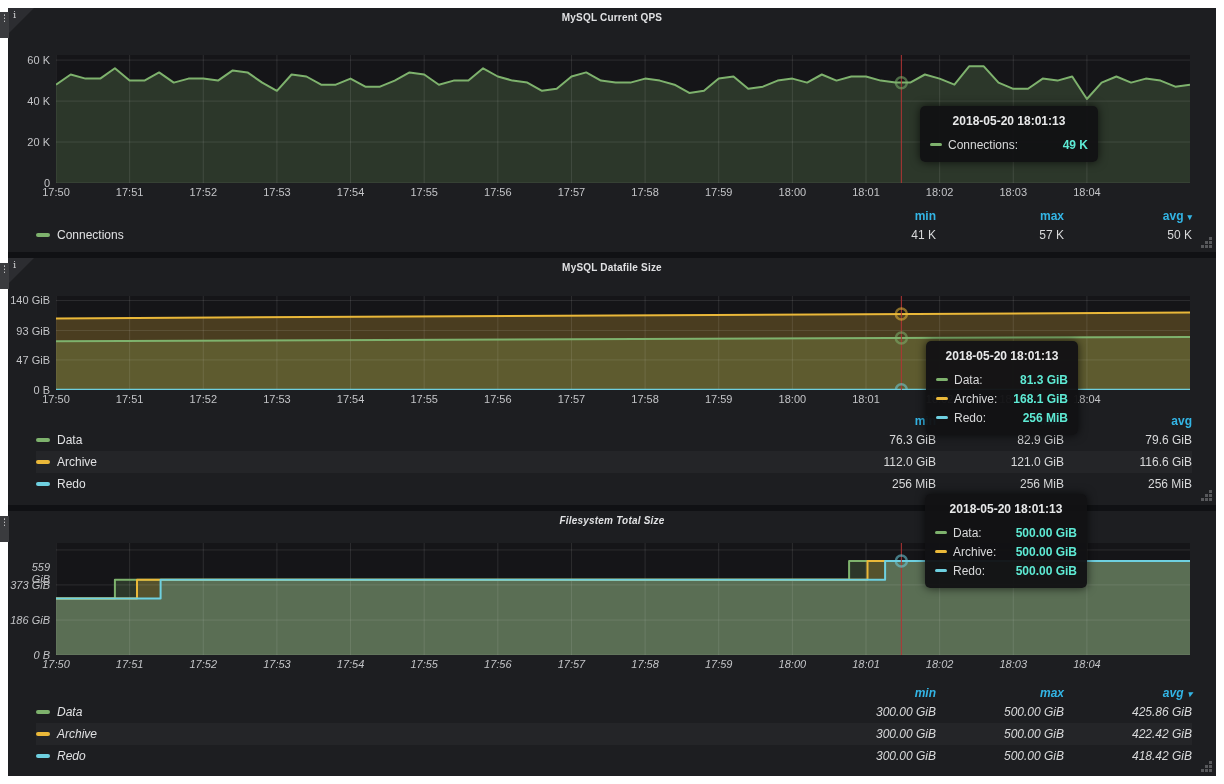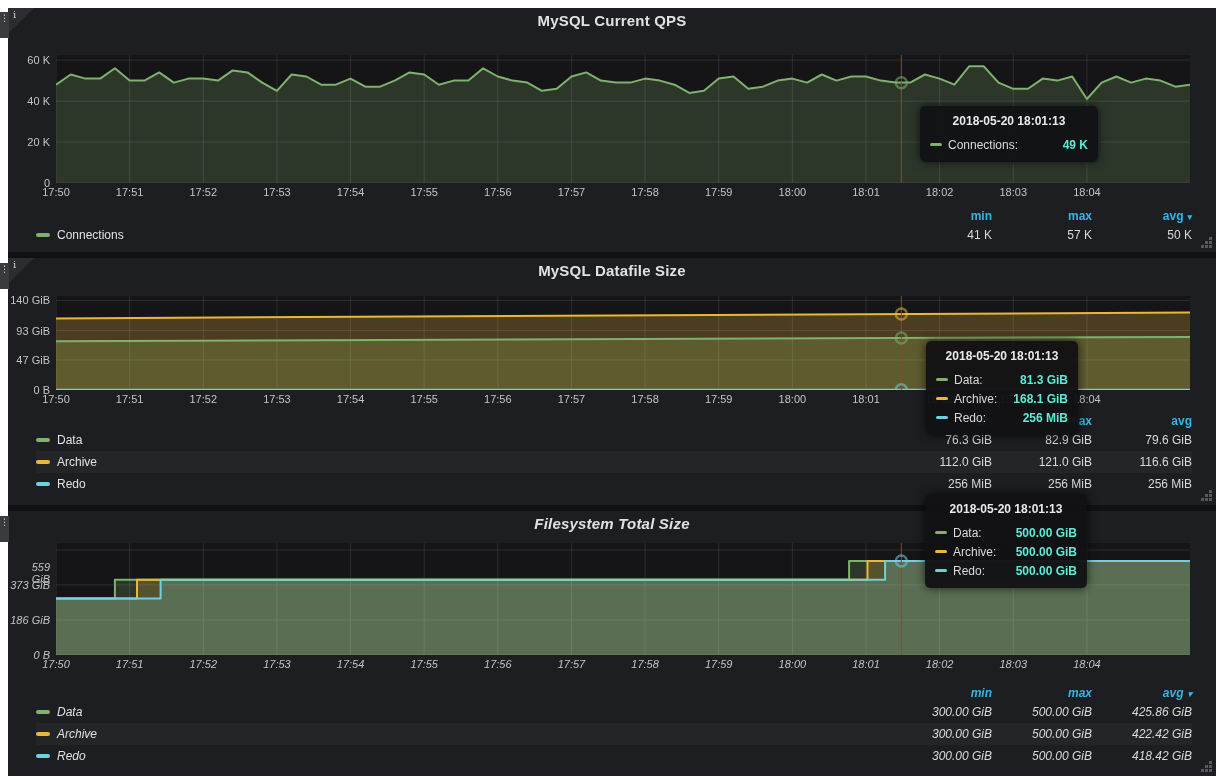--- a/index.html
+++ b/index.html
@@ -3,38 +3,38 @@
 <meta charset="utf-8">
 <style>
   * { margin:0; padding:0; box-sizing:border-box; font-family:"Liberation Sans", sans-serif; }
   html,body { width:1224px; height:784px; background:#ffffff; overflow:hidden; }
   body { position:relative; }
 
   .backdrop { position:absolute; left:8px; top:8px; width:1208px; height:768px; background:#101114; }
 
   .panel { position:absolute; left:8px; width:1208px; background:#1d1e21; overflow:visible; }
   .panel-title { position:absolute; left:0; right:0; top:4px; text-align:center;
-                 font-size:15px; font-weight:bold; color:#e0e1e3; letter-spacing:.2px; }
+                 font-size:10px; font-weight:bold; color:#e0e1e3; letter-spacing:.2px; }
 
   .corner-info { position:absolute; left:0; top:0; width:0; height:0;
                  border-top:26px solid #2c2d31; border-right:26px solid transparent; }
   .corner-info .i-glyph { position:absolute; left:5px; top:-25px; font-family:"DejaVu Serif", serif;
                  font-size:10px; color:#cfd0d2; }
 
   .drag-handle { position:absolute; left:0; width:9px; height:26px; background:#3a3b3e;
                  color:#e8e8e8; font-size:9px; line-height:8px; text-align:center; padding-top:2px;
                  letter-spacing:0; z-index:5; }
 
   svg.plot { position:absolute; left:48px; background:#151518; display:block; }
 
   .ylab { position:absolute; left:0; width:42px; text-align:right; font-size:11px; color:#c3c4c7; }
   .xlab { position:absolute; width:48px; text-align:center; font-size:11px; color:#c3c4c7; }
 
   .legend { position:absolute; left:28px; right:24px; font-size:12px; }
-  .lrow { display:flex; align-items:center; height:22px; }
+  .lrow { display:flex; align-items:center; height:22px;gap:28px; }
   .lrow.alt { background:rgba(255,255,255,0.035); }
   .lrow.hdr { height:16px; }
   .lname { flex:1 1 auto; color:#e0e1e3; display:flex; align-items:center; cursor:pointer; }
   .lval { flex:0 0 100px; text-align:right; color:#d8d9da; }
   .hcell { color:#33b5e5; font-weight:bold; cursor:pointer; }
   .dash { display:inline-block; width:14px; height:4px; border-radius:2px; margin-right:7px; }
   .caret { color:#33b5e5; font-size:9px; margin-left:4px; }
 
   .resize-corner { position:absolute; right:4px; bottom:4px; width:3px; height:3px; background:#57585b;
                    box-shadow:-4px 0 #57585b, -8px 0 #57585b, 0 -4px #57585b, -4px -4px #57585b, 0 -8px #57585b;

